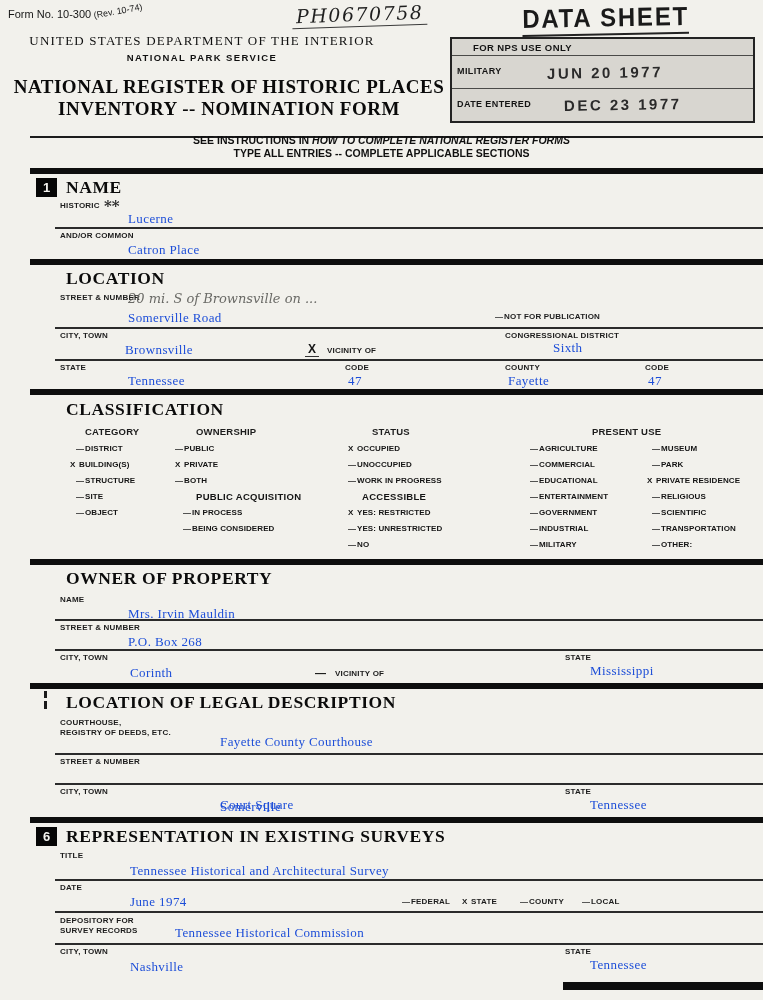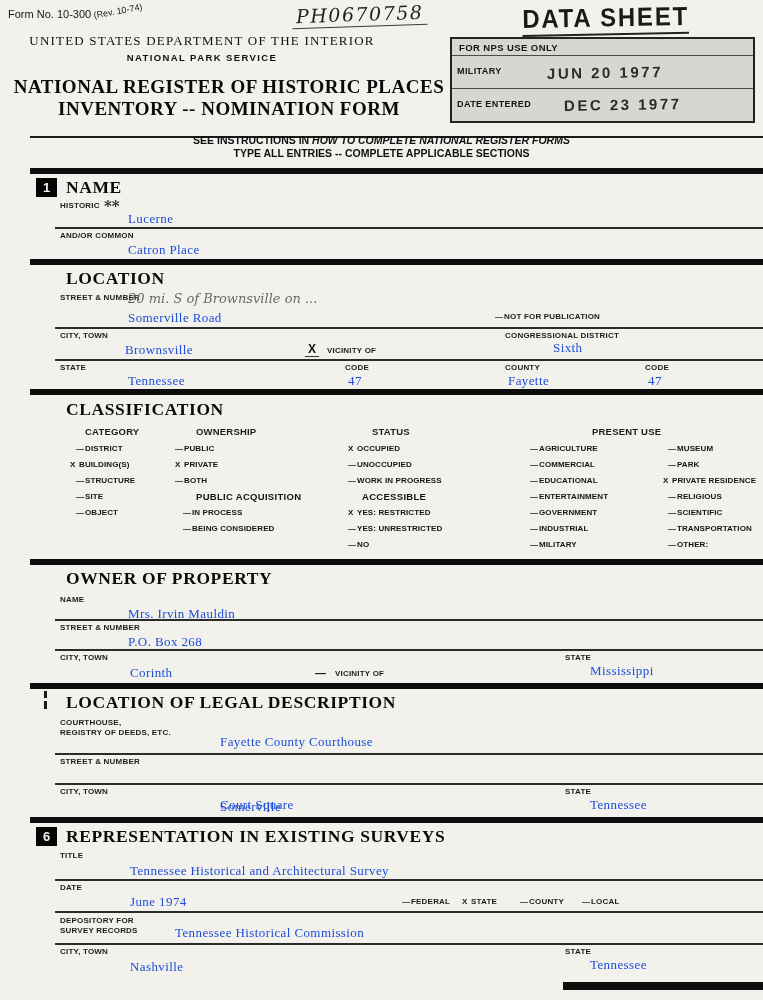--- a/index.html
+++ b/index.html
@@ -36,21 +36,21 @@
   .dept-block { position:absolute; left:0; top:33px; width:404px; text-align:center; }
   .dept { font-family:"Liberation Serif",serif; font-size:13px; letter-spacing:1.2px; color:#101010; }
   .agency { font-size:9.5px; font-weight:bold; letter-spacing:1.4px; margin-top:3px; color:#101010; }
   .stamp-datasheet { position:absolute; left:522px; top:4px; font-size:26px; font-weight:bold;
                      letter-spacing:2px; color:#1a1a1a; transform:scaleX(.92) rotate(-1deg);
                      transform-origin:left top; border-bottom:2.5px solid #222; padding-bottom:0; }
   .nps-box { position:absolute; left:450px; top:37px; width:305px; height:86px;
              background:#d8d6d0; border:2px solid #232323; }
   .nps-row { position:relative; border-bottom:1px solid #4a4a48; }
   .nps-row:last-child { border-bottom:none; }
-  .nps-head { height:17px; font-size:9.5px; font-weight:bold; letter-spacing:.4px; padding:3px 0 0 7px; }
+  .nps-head { height:17px; font-size:9.5px; font-weight:bold; letter-spacing:.4px; padding:3px 0 0 21px; }
   .nps-mid { height:33px; }
   .nps-bot { height:31px; }
   .nps-label { position:absolute; left:5px; top:10px; font-size:9px; font-weight:bold; letter-spacing:.4px; }
   .stamp-date { position:absolute; font-size:15px; font-weight:bold; letter-spacing:2.5px; color:#2a2a2a;
                 transform:rotate(-1deg); white-space:nowrap; }
   .main-title { position:absolute; left:0; top:76px; width:458px; text-align:center;
                 font-family:"Liberation Serif","DejaVu Serif",serif; font-weight:bold;
                 font-size:19px; letter-spacing:.5px; line-height:22px; color:#0a0a0a; }
   .rule { position:absolute; left:30px; right:0; top:136px; border-top:2.5px solid #1c1c1c; }
   .instr { position:absolute; left:0; top:134px; width:763px; text-align:center;
@@ -199,21 +199,21 @@
       <div style="padding-left:4px;">
         <div class="ck"><span class="mk">—</span><span>AGRICULTURE</span></div>
         <div class="ck"><span class="mk">—</span><span>COMMERCIAL</span></div>
         <div class="ck"><span class="mk">—</span><span>EDUCATIONAL</span></div>
         <div class="ck"><span class="mk">—</span><span>ENTERTAINMENT</span></div>
         <div class="ck"><span class="mk">—</span><span>GOVERNMENT</span></div>
         <div class="ck"><span class="mk">—</span><span>INDUSTRIAL</span></div>
         <div class="ck"><span class="mk">—</span><span>MILITARY</span></div>
       </div>
 
-      <div style="padding-left:2px;margin-left:16px;">
+      <div style="padding-left:2px;">
         <div class="ck"><span class="mk">—</span><span>MUSEUM</span></div>
         <div class="ck"><span class="mk">—</span><span>PARK</span></div>
         <div class="ck" style="margin-left:-5px;"><span class="mk">X</span><span>PRIVATE RESIDENCE</span></div>
         <div class="ck"><span class="mk">—</span><span>RELIGIOUS</span></div>
         <div class="ck"><span class="mk">—</span><span>SCIENTIFIC</span></div>
         <div class="ck"><span class="mk">—</span><span>TRANSPORTATION</span></div>
         <div class="ck"><span class="mk">—</span><span>OTHER:</span></div>
       </div>
     </div>
     <div style="height:6px;"></div>

